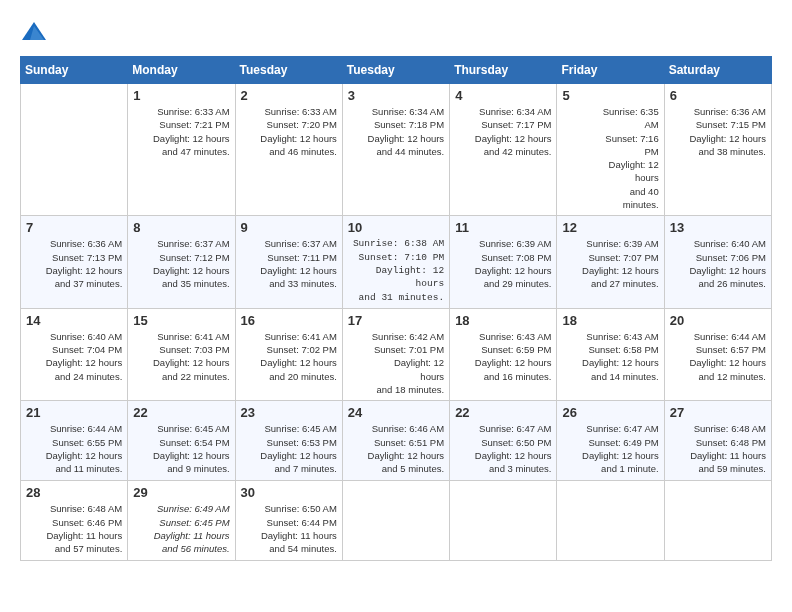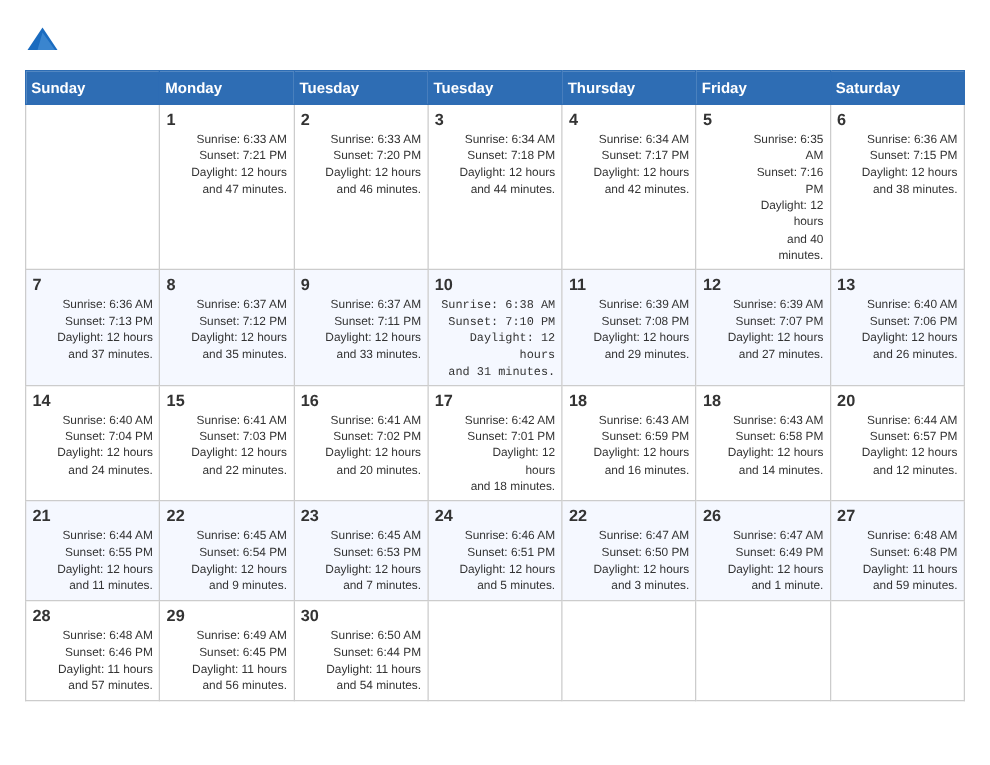--- a/index.html
+++ b/index.html
@@ -345,21 +345,21 @@
         <tr>
           <td>
             <span class="day-number">28</span>
             <div class="day-info" style="white-space: pre-line;">Sunrise: 6:48 AM
 Sunset: 6:46 PM
 Daylight: 11 hours
 and 57 minutes.</div>
           </td>
           <td>
             <span class="day-number">29</span>
-            <div class="day-info" style="white-space: pre-line;">Sunrise: 6:49 AM
+            <div class="day-info" style="white-space: pre-line; font-style: italic;">Sunrise: 6:49 AM
 Sunset: 6:45 PM
 Daylight: 11 hours
 and 56 minutes.</div>
           </td>
           <td>
             <span class="day-number">30</span>
             <div class="day-info" style="white-space: pre-line;">Sunrise: 6:50 AM
 Sunset: 6:44 PM
 Daylight: 11 hours
 and 54 minutes.</div>

